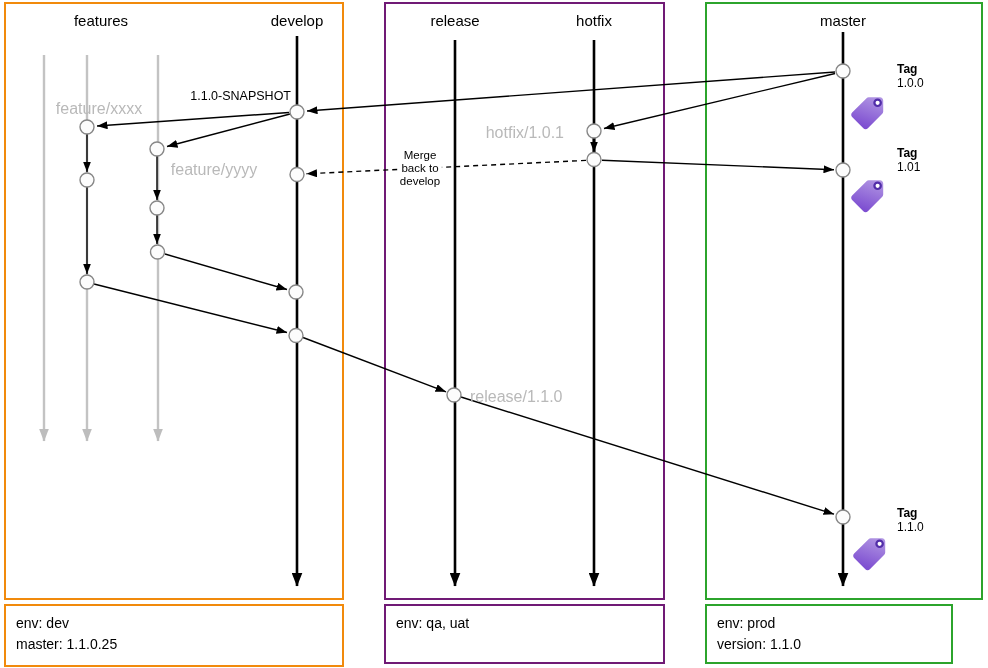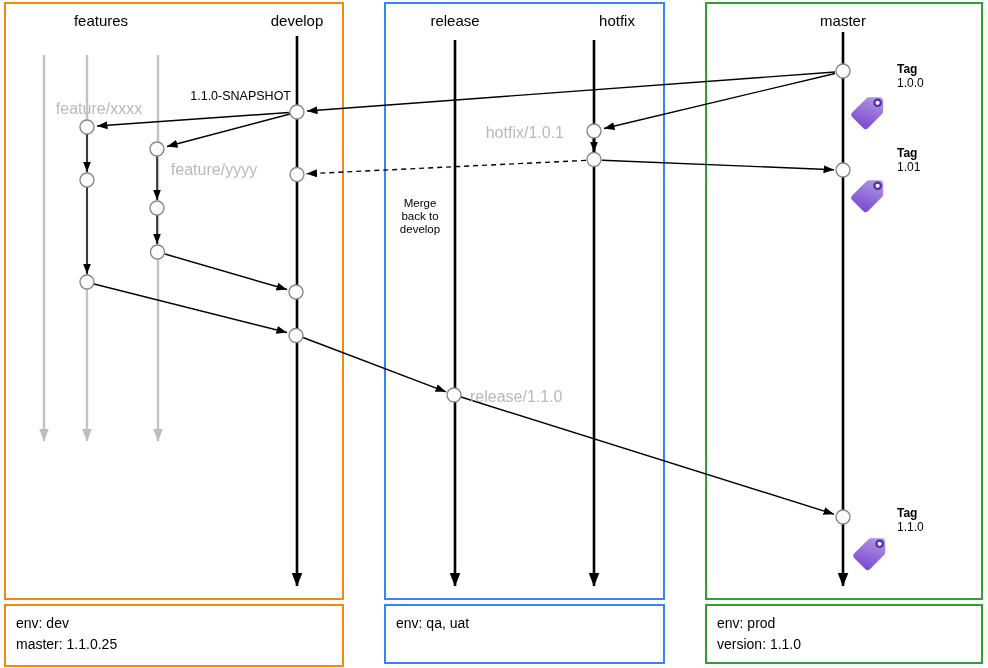--- a/index.html
+++ b/index.html
@@ -2,55 +2,55 @@
 <html><head>
 <meta charset="utf-8">
 <style>
   html,body{margin:0;padding:0;background:#fff;}
   .stage{
     position:relative;width:988px;height:668px;background:#fff;overflow:hidden;
     font-family:"Liberation Sans","DejaVu Sans",sans-serif;color:#000;
   }
   .box{position:absolute;box-sizing:border-box;background:transparent;}
   .box.orange{border:2px solid #f18a0c;}
-  .box.blue{border:2px solid #3b82f6;}
+  .box.blue{border:2px solid #701a75;}
   .box.green{border:2px solid #2ca42c;}
   .envbox{padding:7px 0 0 10px;font-size:14px;line-height:21px;background:#fff;}
   .envbox div{white-space:nowrap;}
   svg.layer{position:absolute;left:0;top:0;z-index:2;}
   .lbl{position:absolute;z-index:3;white-space:nowrap;}
   .hdr{font-size:15px;transform:translateX(-50%);}
   .glabel{font-size:16px;color:#b9b9b9;}
   .center{transform:translateX(-50%);}
   .rightalign{text-align:right;}
   .snapshot{font-size:12.5px;color:#000;}
   .merge-note{
     font-size:11.5px;line-height:13px;text-align:center;transform:translateX(-50%);
-    background:#fff;padding:0 2px;white-space:pre-line;margin-top:48px;
+    background:#fff;padding:0 2px;white-space:pre-line;
   }
   .tagtext{font-size:12px;line-height:14px;margin-left:40px;}
   .tagtext .t{font-weight:bold;}
 </style>
 </head>
 <body>
 
 <div class="stage">
 
   <div class="box orange" style="left:4px;top:2px;width:340px;height:598px;"></div>
   <div class="box blue" style="left:384px;top:2px;width:281px;height:598px;"></div>
   <div class="box green" style="left:705px;top:2px;width:278px;height:598px;"></div>
 
   <div class="box orange envbox" style="left:4px;top:604px;width:340px;height:63px;">
     <div>env: dev</div>
     <div>master: 1.1.0.25</div>
   </div>
   <div class="box blue envbox" style="left:384px;top:604px;width:281px;height:60px;">
     <div>env: qa, uat</div>
   </div>
-  <div class="box green envbox" style="left:705px;top:604px;width:278px;height:60px;">
+  <div class="box green envbox" style="left:705px;top:604px;width:248px;height:60px;">
     <div>env: prod</div>
     <div>version: 1.1.0</div>
   </div>
 
   <svg class="layer" width="988" height="668" viewBox="0 0 988 668">
     <defs>
       <linearGradient id="tagGrad" x1="0" y1="0" x2="0.35" y2="1">
         <stop offset="0" stop-color="#b49ae4"></stop>
         <stop offset="1" stop-color="#7e4fd1"></stop>
       </linearGradient>
@@ -123,21 +123,21 @@
     </g>
 
     <use href="#tagicon" transform="translate(848,94) scale(1.6)"></use>
     <use href="#tagicon" transform="translate(848,177) scale(1.6)"></use>
     <use href="#tagicon" transform="translate(850,535) scale(1.6)"></use>
   </svg>
 
   <div class="lbl hdr" style="left:101px;top:12px;">features</div>
   <div class="lbl hdr" style="left:297px;top:12px;">develop</div>
   <div class="lbl hdr" style="left:455px;top:12px;">release</div>
-  <div class="lbl hdr" style="left:594px;top:12px;margin-left:23px;">hotfix</div>
+  <div class="lbl hdr" style="left:594px;top:12px;">hotfix</div>
   <div class="lbl hdr" style="left:843px;top:12px;">master</div>
 
   <div class="lbl snapshot rightalign" style="left:171px;top:89px;width:120px;">1.1.0-SNAPSHOT</div>
   <div class="lbl glabel center" style="left:99px;top:100px;">feature/xxxx</div>
   <div class="lbl glabel center" style="left:214px;top:161px;text-align:center;">feature/yyyy</div>
   <div class="lbl glabel rightalign" style="left:464px;top:124px;width:100px;">hotfix/1.0.1</div>
   <div class="lbl glabel" style="left:470px;top:388px;">release/1.1.0</div>
   <div class="lbl merge-note" style="left:420px;top:149px;">Merge
 back to
 develop</div>

